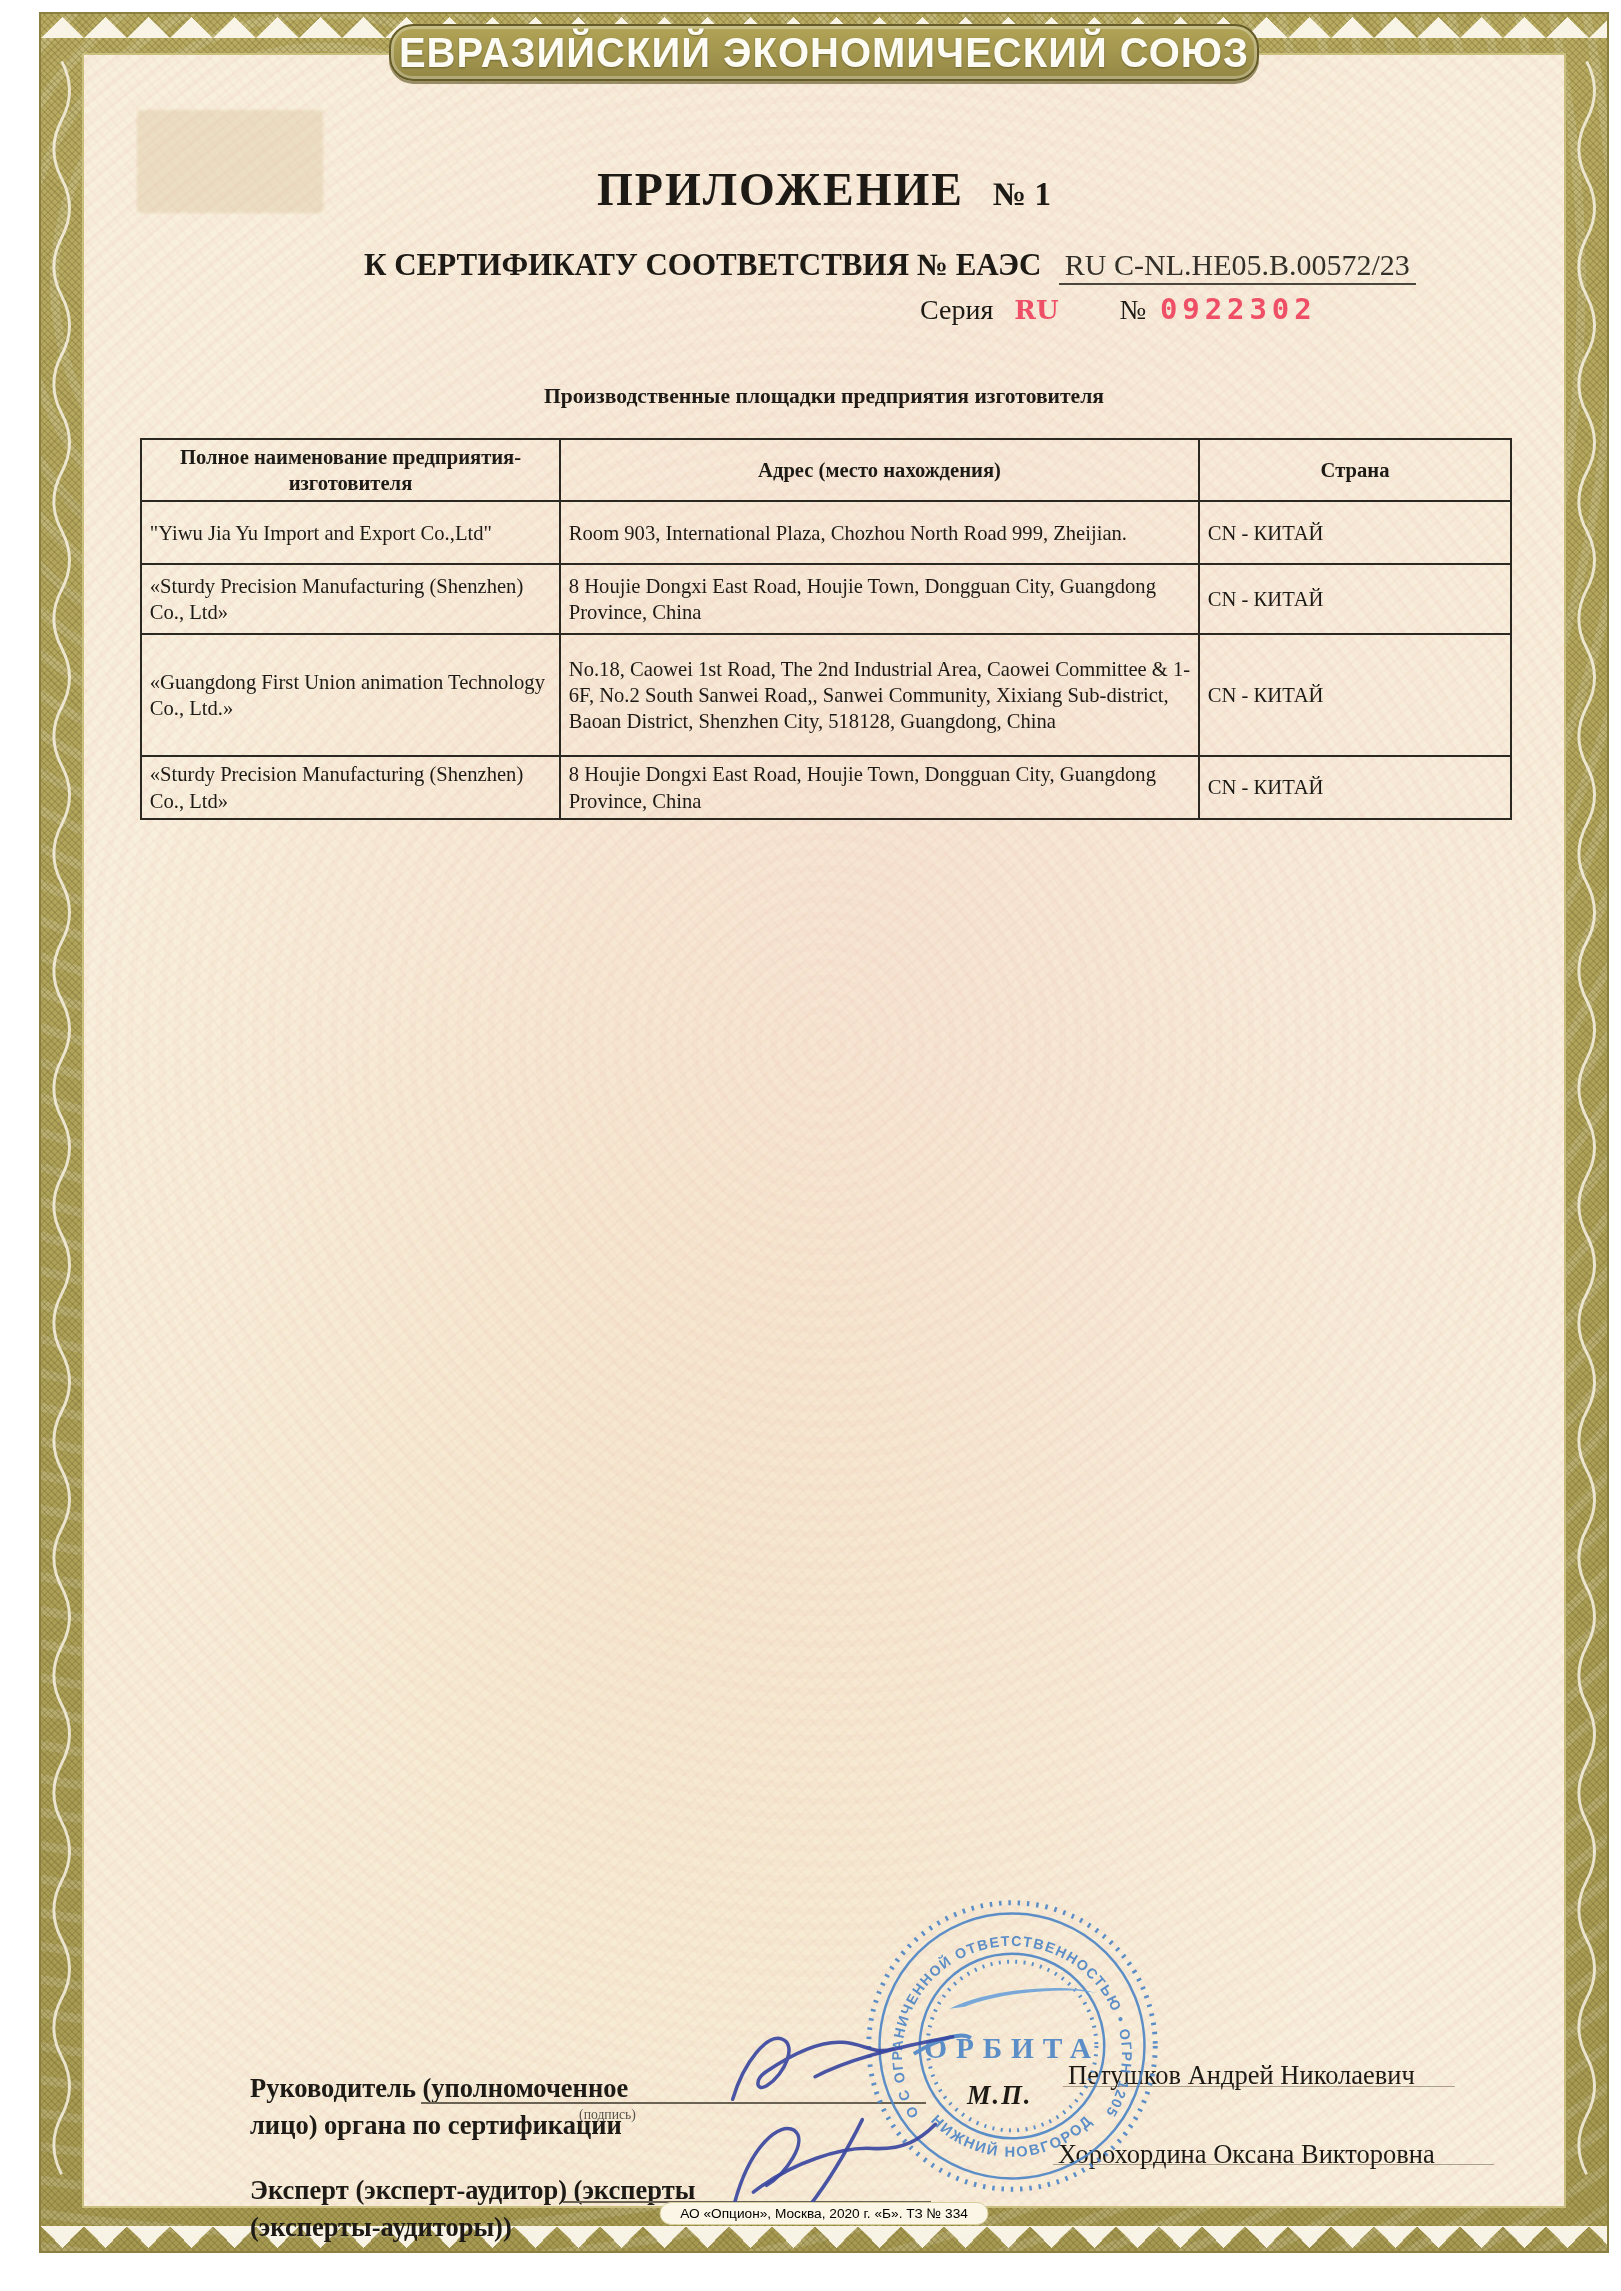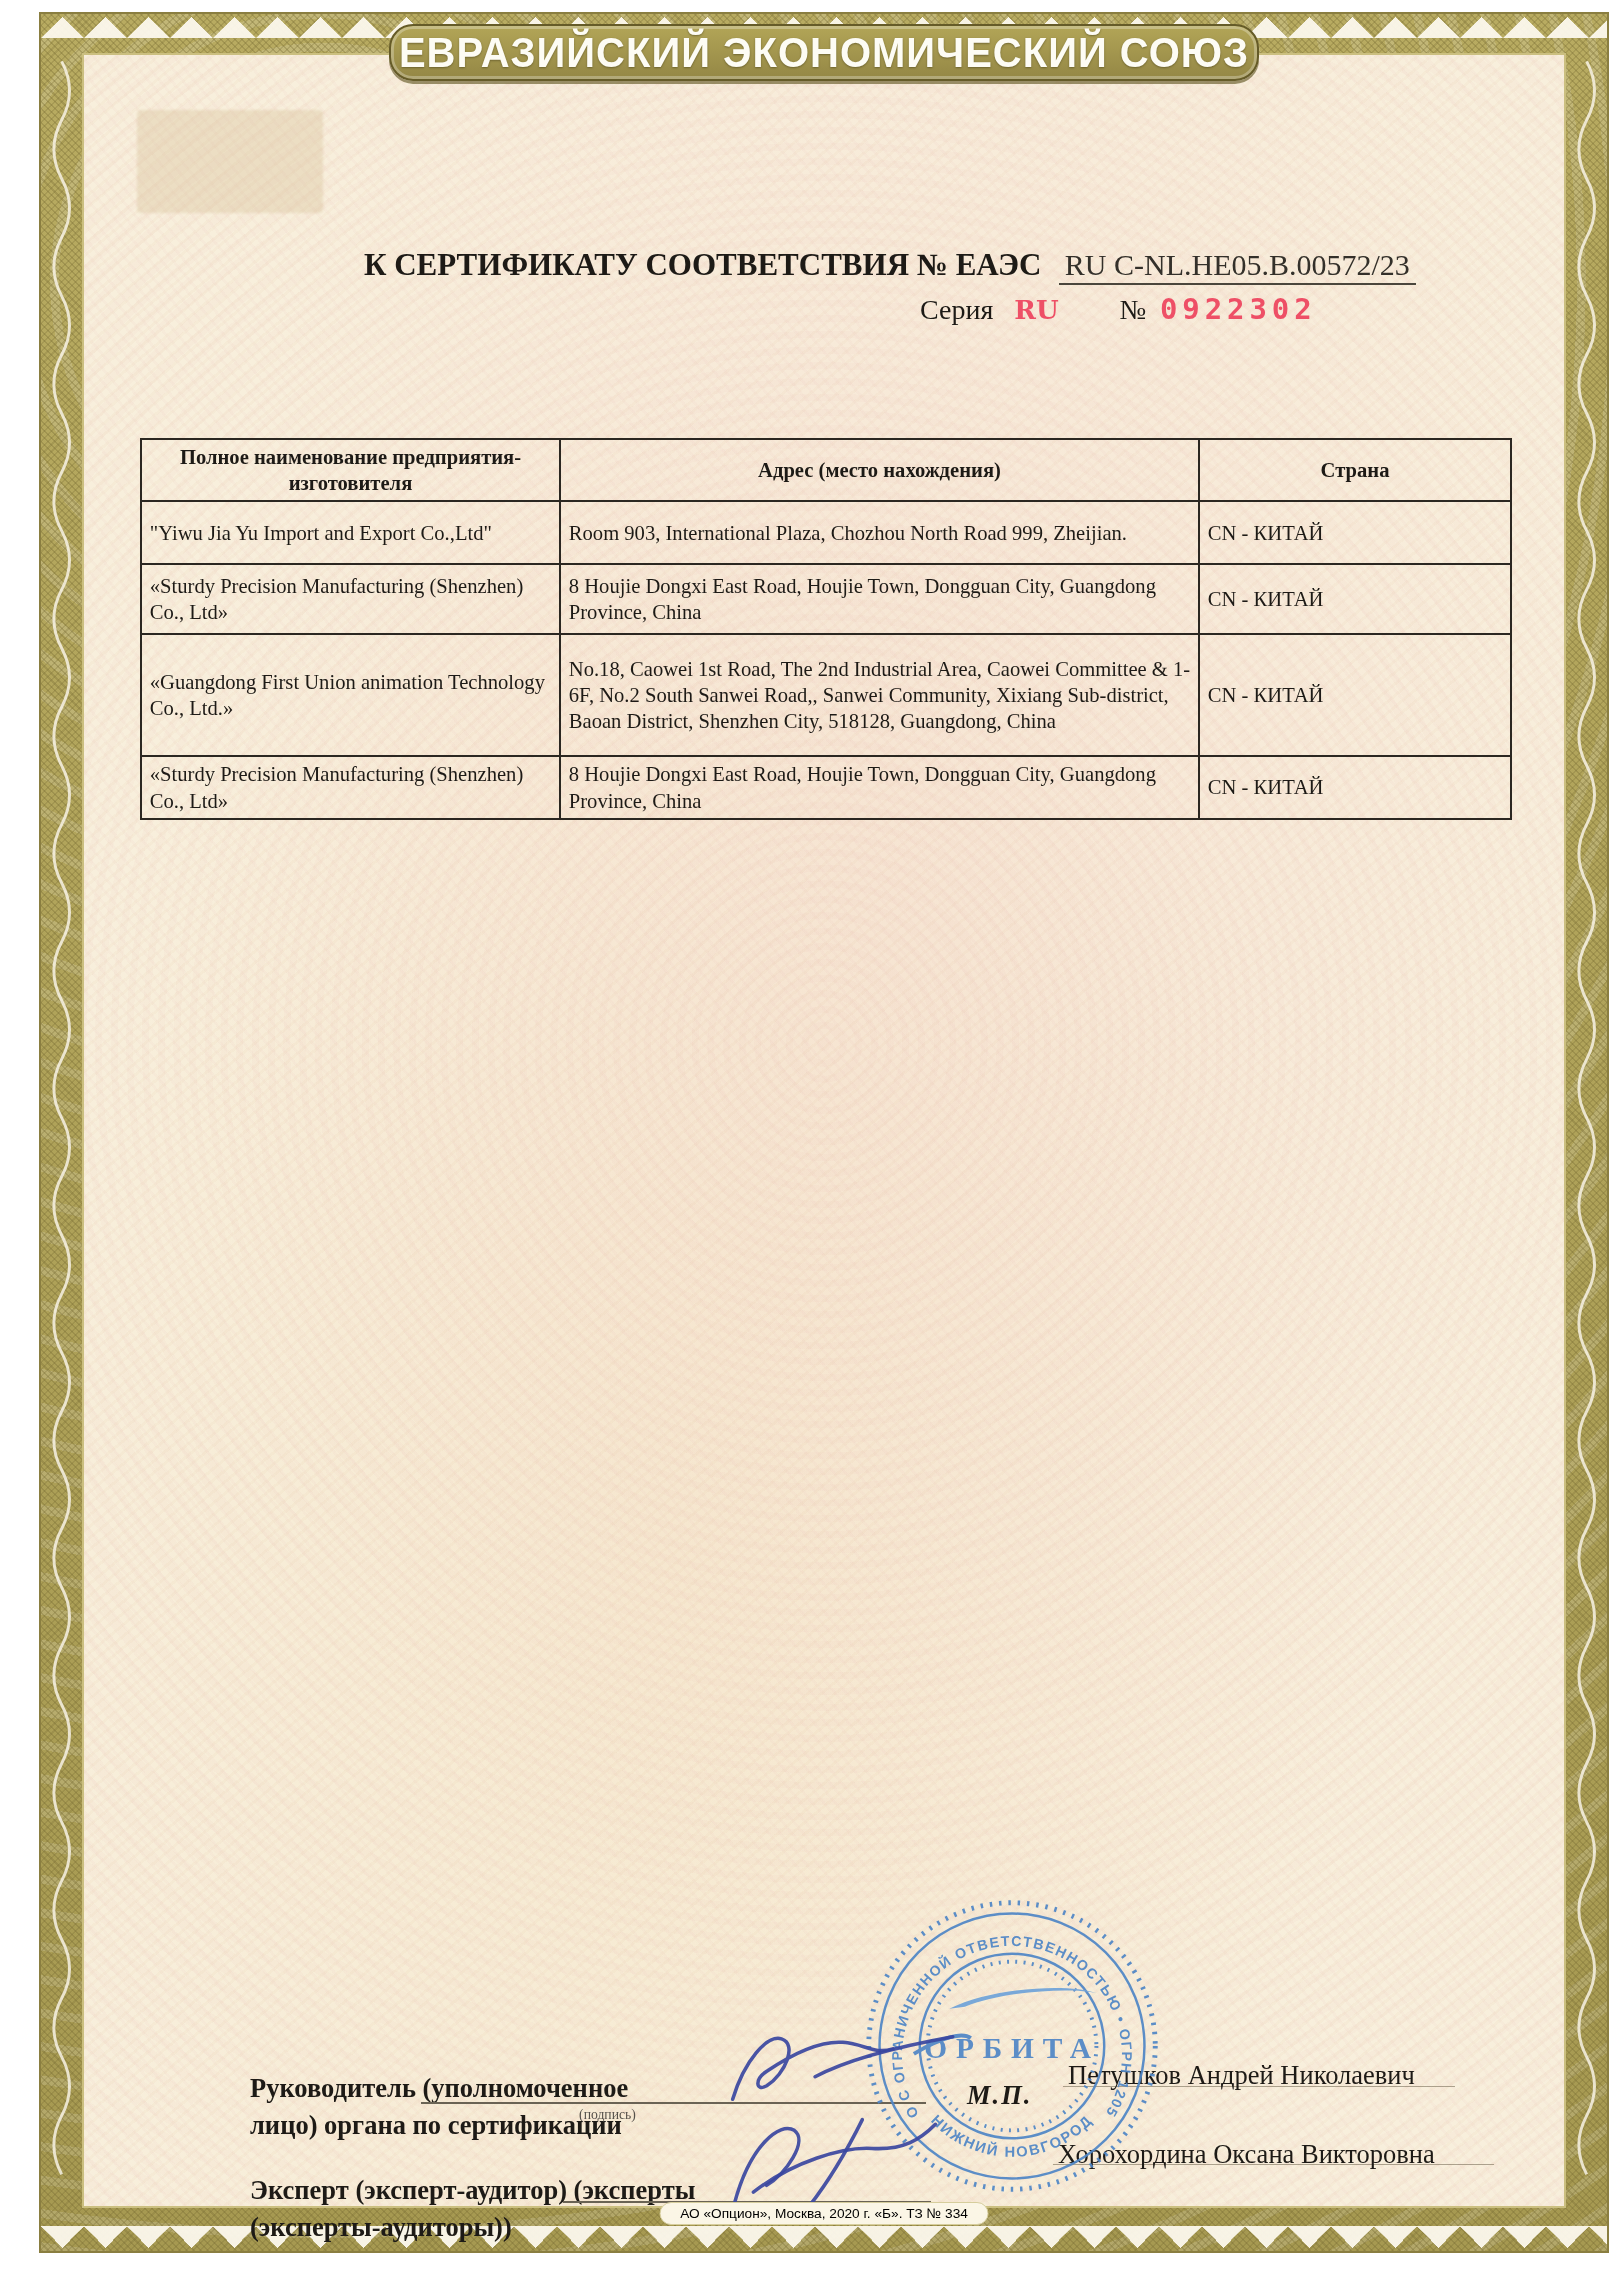--- a/index.html
+++ b/index.html
@@ -126,29 +126,33 @@
   </div>
 
   <div class="banner">
     <span>ЕВРАЗИЙСКИЙ ЭКОНОМИЧЕСКИЙ СОЮЗ</span>
   </div>
 
   <div class="paper">
 
     <div class="watermark"></div>
 
+    <div class="title-row">
+      <span class="title-main">ПРИЛОЖЕНИЕ</span><span class="title-num">№ 1</span>
+    </div>
 
     <div class="cert-line">
       <span class="cert-label">К СЕРТИФИКАТУ СООТВЕТСТВИЯ № ЕАЭС</span><span class="cert-value">RU C-NL.HE05.B.00572/23</span>
     </div>
 
     <div class="series-line">
       <span class="series-label">Серия</span><span class="series-value">RU</span><span class="series-numsign">№</span><span class="series-number">0922302</span>
     </div>
 
+    <div class="table-caption">Производственные площадки предприятия изготовителя</div>
 
     <table class="sites">
       <colgroup>
           <col style="width:419px">
           <col style="width:639px">
           <col style="width:312px">
         </colgroup>
       <thead>
         <tr style="height:48px">
           <th>Полное наименование предприятия-изготовителя</th>

